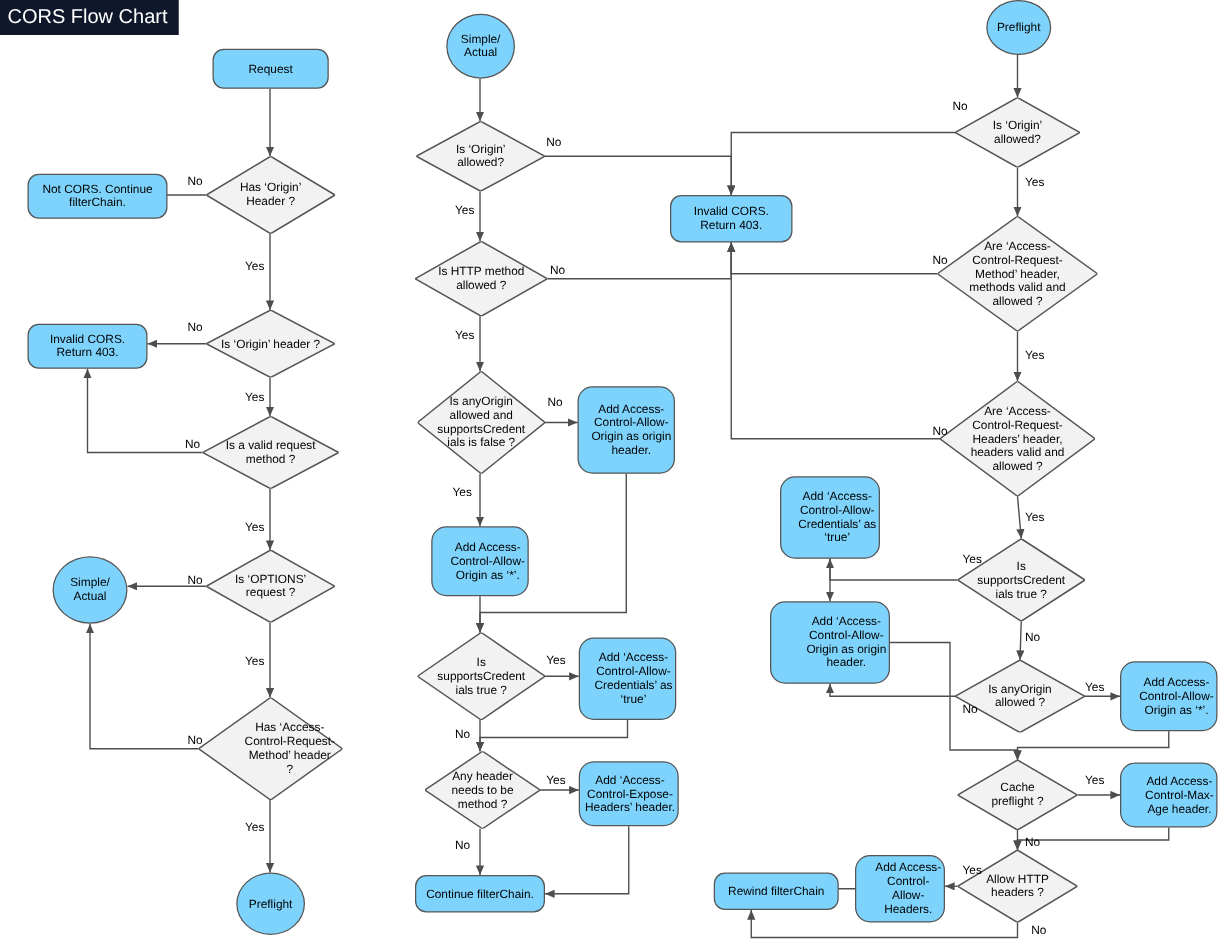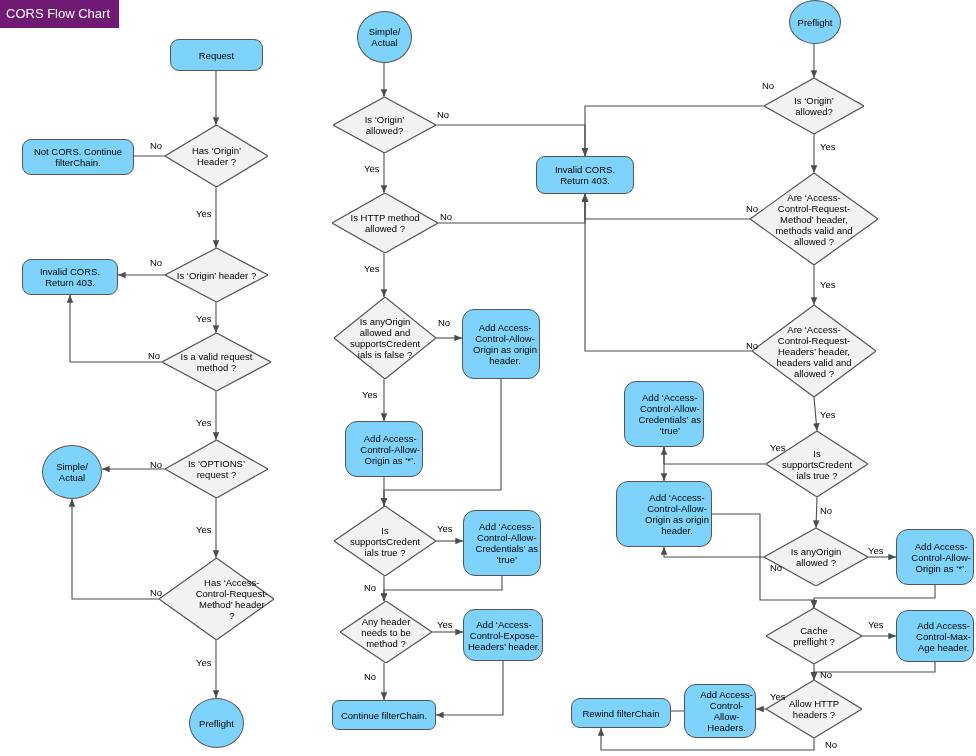--- a/index.html
+++ b/index.html
@@ -64,23 +64,23 @@
     line-height: 10px;
     color: #000000;
     background: transparent;
     z-index: 3;
     white-space: nowrap;
   }
   #title-badge {
     position: absolute;
     left: 0;
     top: 0;
-    background: #701a75;
+    background: #0f172a;
     color: #ffffff;
-    font-size: 13px;
+    font-size: 16px;
     line-height: 15px;
     padding: 6px 9px 7px 6px;
     font-family: "Liberation Sans", sans-serif;
     z-index: 5;
   }
 </style>
 </head>
 <body>
 
 <div id="canvas">
@@ -205,21 +205,21 @@
 Credentials’ as
 ‘true’</span></div>
       <div class="node diamond" style="left: 340px; top: 601px; width: 92px; height: 62px;"><svg class="diamond-shape" viewBox="0 0 100 100" preserveAspectRatio="none">
           <polygon points="50,0 100,50 50,100 0,50" fill="#f2f2f2" stroke="#555555" stroke-width="1.2" vector-effect="non-scaling-stroke"></polygon>
         </svg><span class="diamond-label">Any header
 needs to be
 method ?</span></div>
       <div class="node rect" style="left: 463px; top: 609px; width: 80px; height: 52px;"><span>Add ‘Access-
 Control-Expose-
 Headers’ header.</span></div>
-      <div class="node round" style="left: 332px; top: 700px; width: 104px; height: 30px; border-radius: 7px;"><span>Continue filterChain.</span></div>
+      <div class="node round" style="left: 332px; top: 700px; width: 104px; height: 30px;"><span>Continue filterChain.</span></div>
       <div class="node ellipse" style="left: 789px; top: 0px; width: 52px; height: 44px;"><span>Preflight</span></div>
       <div class="node diamond" style="left: 764px; top: 78px; width: 100px; height: 56px;"><svg class="diamond-shape" viewBox="0 0 100 100" preserveAspectRatio="none">
           <polygon points="50,0 100,50 50,100 0,50" fill="#f2f2f2" stroke="#555555" stroke-width="1.2" vector-effect="non-scaling-stroke"></polygon>
         </svg><span class="diamond-label">Is ‘Origin’
 allowed?</span></div>
       <div class="node diamond" style="left: 750px; top: 173px; width: 128px; height: 92px;"><svg class="diamond-shape" viewBox="0 0 100 100" preserveAspectRatio="none">
           <polygon points="50,0 100,50 50,100 0,50" fill="#f2f2f2" stroke="#555555" stroke-width="1.2" vector-effect="non-scaling-stroke"></polygon>
         </svg><span class="diamond-label">Are ‘Access-
 Control-Request-
 Method’ header,

